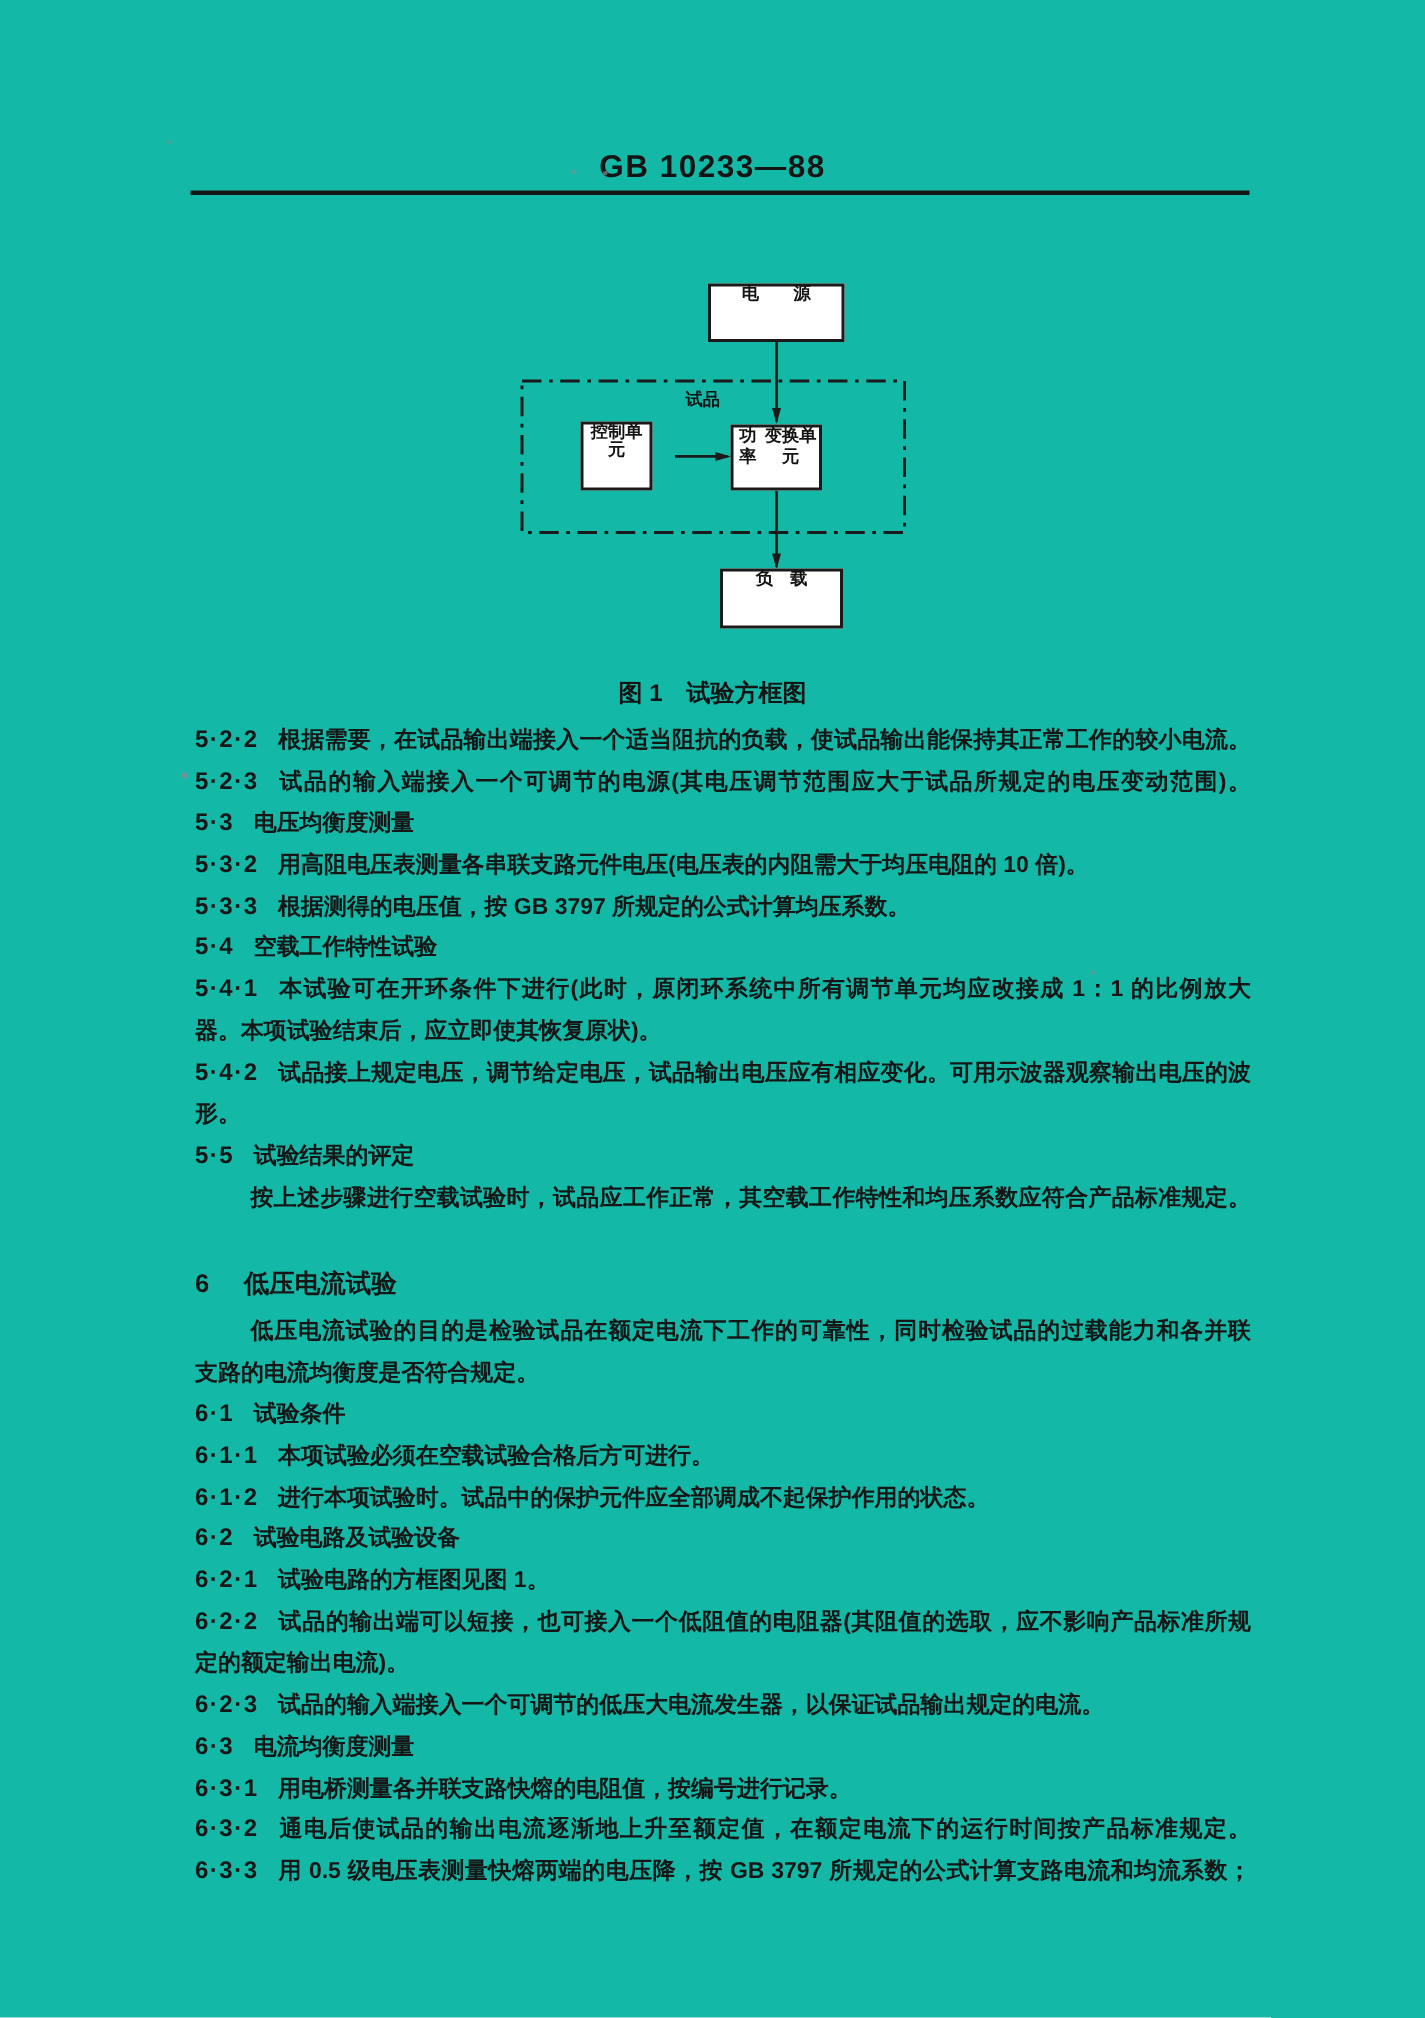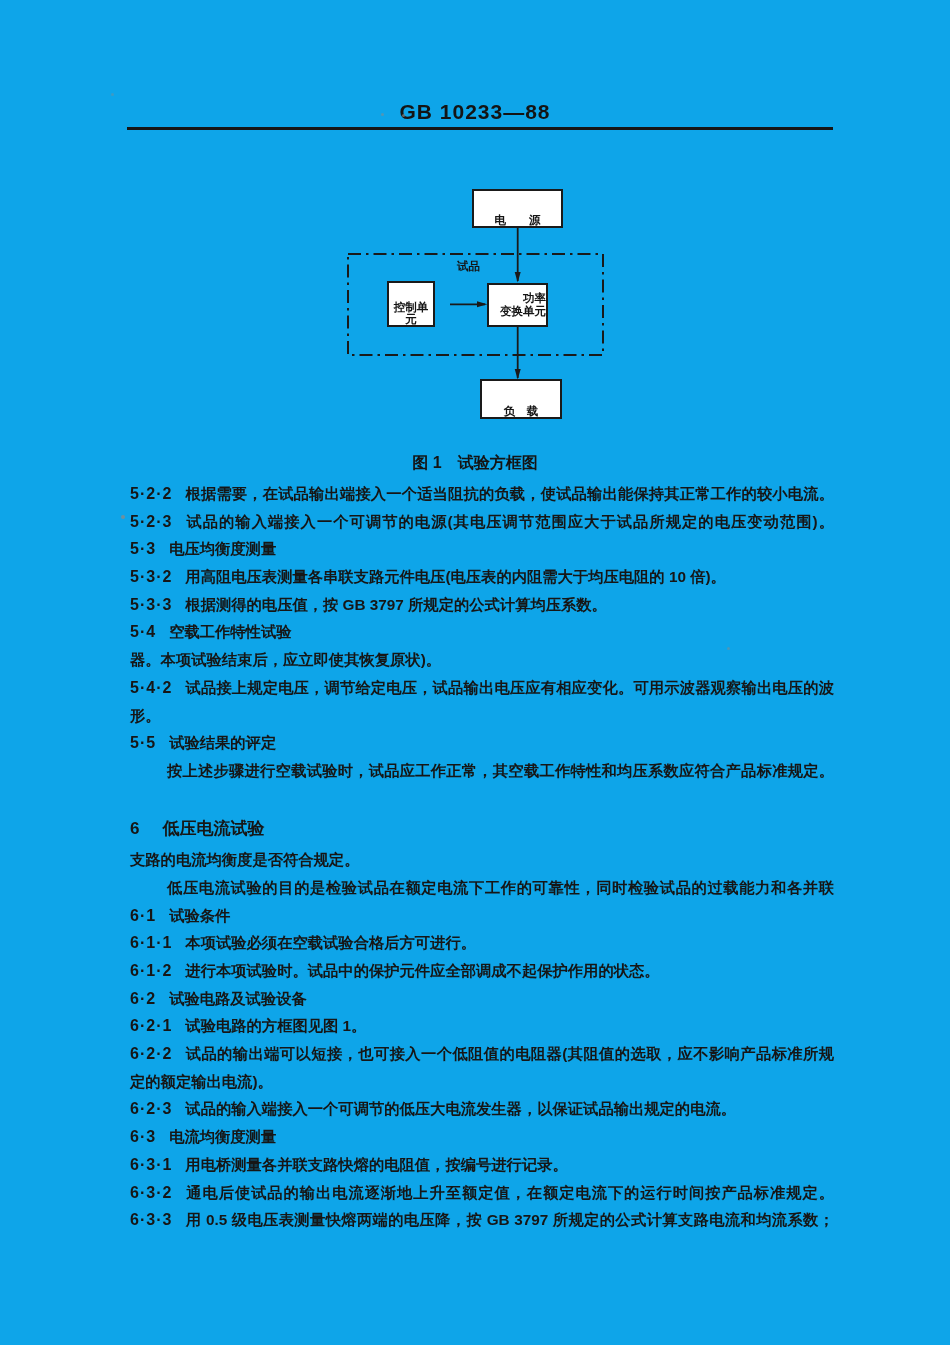--- a/index.html
+++ b/index.html
@@ -1,28 +1,28 @@
 <!DOCTYPE html>
 <html><head>
 <meta charset="utf-8">
 <style>
   * { margin:0; padding:0; box-sizing:border-box; }
   html,body { background:#fff; }
-  .page { position:relative; width:950px; height:1345px; background:#0ea5e9; overflow:hidden;
+  .page { position:relative; width:950px; height:1345px; background:#14b8a6; overflow:hidden;
           font-family:"Liberation Sans", sans-serif; color:#141414; }
   .header-code { position:absolute; top:100px; left:0; width:950px; text-align:center;
                  font-size:21px; font-weight:bold; letter-spacing:1px; }
   .header-rule { position:absolute; top:127px; left:127px; width:706px; height:3px; background:#161616; }
   .figure-svg { position:absolute; left:330px; top:180px; }
   .fbox { position:absolute; border:2px solid #1a1a1a; background:#fff; display:flex;
-          align-items:flex-end; justify-content:center; font-size:11.5px; font-weight:600;
+          align-items:flex-start; justify-content:center; font-size:11.5px; font-weight:600;
           line-height:1; text-align:center; }
   .fbox.power { left:472px; top:189px; width:91px; height:39px; }
   .fbox.control { left:387px; top:281px; width:48px; height:46px; }
-  .fbox.converter { left:487px; top:283px; width:61px; height:44px; flex-direction:column; }
+  .fbox.converter { left:487px; top:283px; width:61px; height:44px; flex-direction:row; }
   .fbox.converter div { line-height:13.5px; }
   .fbox.load { left:480px; top:379px; width:82px; height:40px; }
   .specimen-label { position:absolute; left:457px; top:259px; font-size:11.5px; font-weight:600; }
   .figure-caption { position:absolute; top:453px; left:0; width:950px; text-align:center;
                     font-size:16px; font-weight:bold; line-height:20px; }
   .body-block { position:absolute; left:130px; top:480px; width:704px; font-size:15.3px;
                 font-weight:600; color:#161616; }
   .line { height:27.7px; line-height:27.7px; white-space:nowrap; }
   .line.fill { text-align:justify; text-align-last:justify; white-space:normal; }
   .line.indent { text-indent:37px; }
@@ -80,38 +80,39 @@
       <div class="para">
         <div class="line"><span class="num">5·3·2</span><span>用高阻电压表测量各串联支路元件电压(电压表的内阻需大于均压电阻的 10 倍)。</span></div>
       </div>
       <div class="para">
         <div class="line"><span class="num">5·3·3</span><span>根据测得的电压值，按 GB 3797 所规定的公式计算均压系数。</span></div>
       </div>
       <div class="para">
         <div class="line"><span class="num">5·4</span><span>空载工作特性试验</span></div>
       </div>
       <div class="para">
+        <div class="line fill"><span class="num">5·4·1</span><span>本试验可在开环条件下进行(此时，原闭环系统中所有调节单元均应改接成 1：1 的比例放大</span></div>
         <div class="line"><span>器。本项试验结束后，应立即使其恢复原状)。</span></div>
       </div>
       <div class="para">
         <div class="line fill"><span class="num">5·4·2</span><span>试品接上规定电压，调节给定电压，试品输出电压应有相应变化。可用示波器观察输出电压的波</span></div>
         <div class="line"><span>形。</span></div>
       </div>
       <div class="para">
         <div class="line"><span class="num">5·5</span><span>试验结果的评定</span></div>
       </div>
       <div class="para">
         <div class="line fill indent"><span>按上述步骤进行空载试验时，试品应工作正常，其空载工作特性和均压系数应符合产品标准规定。</span></div>
       </div>
       <div class="para h">
         <div class="line"><span class="num">6</span><span>低压电流试验</span></div>
       </div>
       <div class="para">
+        <div class="line fill indent"><span>低压电流试验的目的是检验试品在额定电流下工作的可靠性，同时检验试品的过载能力和各并联</span></div>
         <div class="line"><span>支路的电流均衡度是否符合规定。</span></div>
-        <div class="line fill indent"><span>低压电流试验的目的是检验试品在额定电流下工作的可靠性，同时检验试品的过载能力和各并联</span></div>
       </div>
       <div class="para">
         <div class="line"><span class="num">6·1</span><span>试验条件</span></div>
       </div>
       <div class="para">
         <div class="line"><span class="num">6·1·1</span><span>本项试验必须在空载试验合格后方可进行。</span></div>
       </div>
       <div class="para">
         <div class="line"><span class="num">6·1·2</span><span>进行本项试验时。试品中的保护元件应全部调成不起保护作用的状态。</span></div>
       </div>

